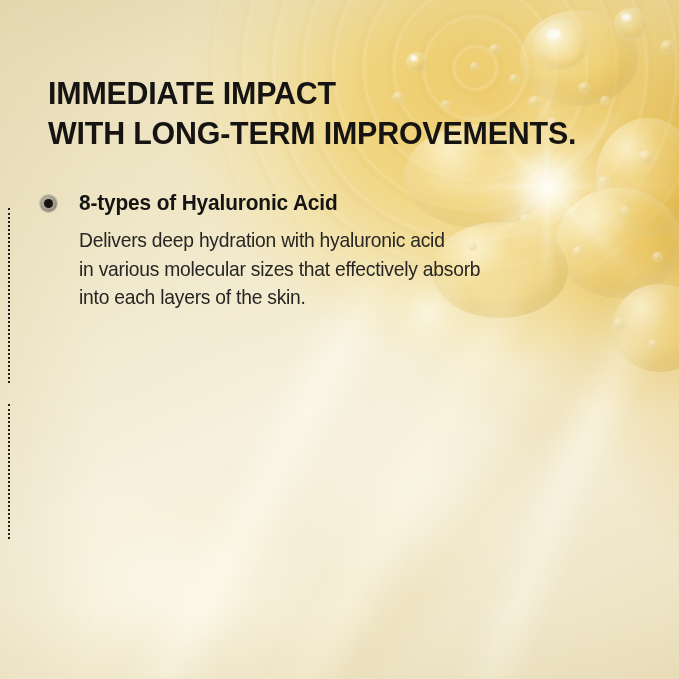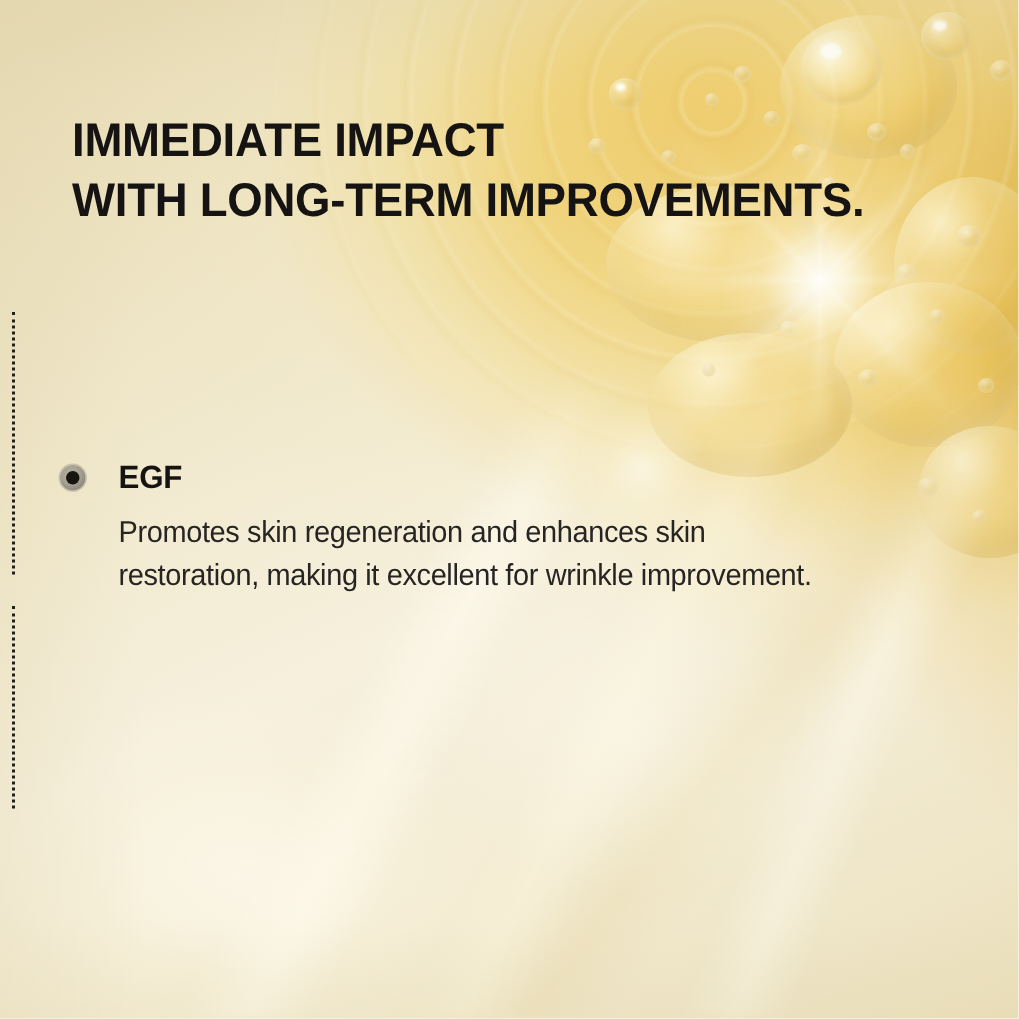--- a/index.html
+++ b/index.html
@@ -321,27 +321,28 @@
   <div class="bg bg-vignette"></div>
 
   <h1 class="headline">IMMEDIATE IMPACT
 WITH LONG-TERM IMPROVEMENTS.</h1>
 
   <div class="connector" id="conn-1"></div>
   <div class="connector" id="conn-2"></div>
 
   <div class="list">
 
-
-    <div class="item-gap-1"></div>
-
-
-    <div class="item-gap-2"></div>
-
     <div class="item">
       <span class="marker"></span>
-      <p class="item-title">EGF</p>
-      <p class="item-body">Promotes skin regeneration and enhances skin
-restoration, making it excellent for wrinkle improvement.</p>
+      <p class="item-title">8-types of Hyaluronic Acid</p>
+      <p class="item-body">Delivers deep hydration with hyaluronic acid
+in various molecular sizes that effectively absorb
+into each layers of the skin.</p>
     </div>
+
+    <div class="item-gap-1"></div>
+
+
+    <div class="item-gap-2"></div>
+
 
   </div>
 </div>
 
 </body></html>

